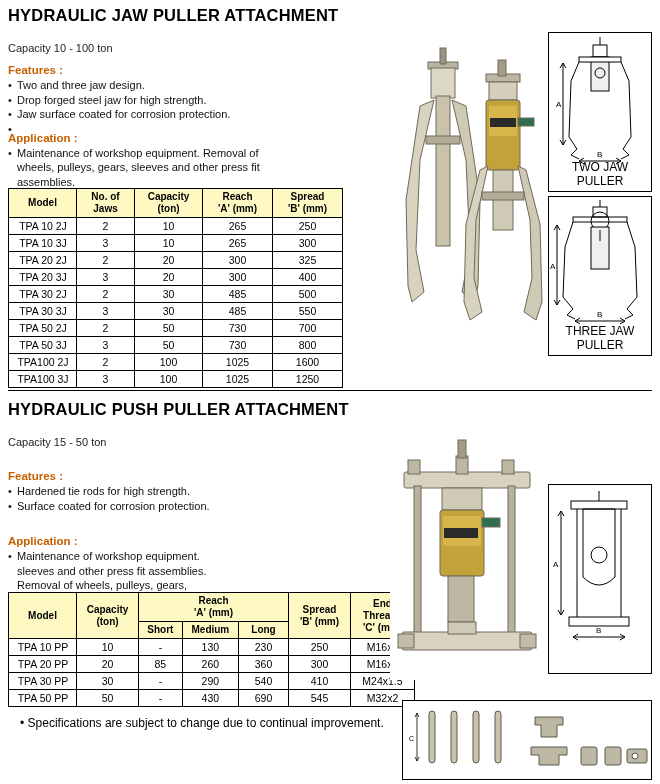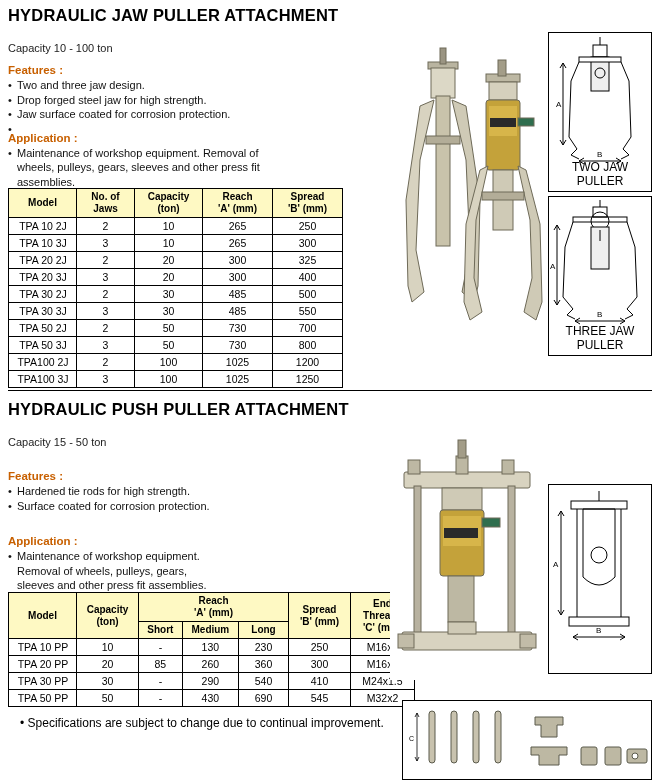--- a/index.html
+++ b/index.html
@@ -214,21 +214,21 @@
           <td>3</td>
           <td>50</td>
           <td>730</td>
           <td>800</td>
         </tr>
         <tr>
           <td class="left">TPA100 2J</td>
           <td>2</td>
           <td>100</td>
           <td>1025</td>
-          <td>1200</td>
+          <td>1600</td>
         </tr>
         <tr>
           <td class="left">TPA100 3J</td>
           <td>3</td>
           <td>100</td>
           <td>1025</td>
           <td>1250</td>
         </tr>
       </tbody>
     </table>
@@ -318,22 +318,22 @@
 
     <div class="hdr-label" style="margin-top:22px;">Features :</div>
     <ul class="bullets">
       <li><span class="b">•</span><span>Hardened tie rods for high strength.</span></li>
       <li><span class="b">•</span><span>Surface coated for corrosion protection.</span></li>
     </ul>
 
     <div class="hdr-label" style="margin-top:22px;">Application :</div>
     <ul class="bullets">
       <li><span class="b">•</span><span>Maintenance of workshop equipment.</span></li>
+      <li class="nb"><span>sleeves and other press fit assemblies.</span></li>
       <li class="nb"><span>Removal of wheels, pulleys, gears,</span></li>
-      <li class="nb"><span>sleeves and other press fit assemblies.</span></li>
     </ul>
   </div>
 
   <div class="tbl2">
     <table class="spec">
       <thead>
         <tr>
           <th rowspan="2" style="width:68px">
             <div>Model</div>
           </th>

